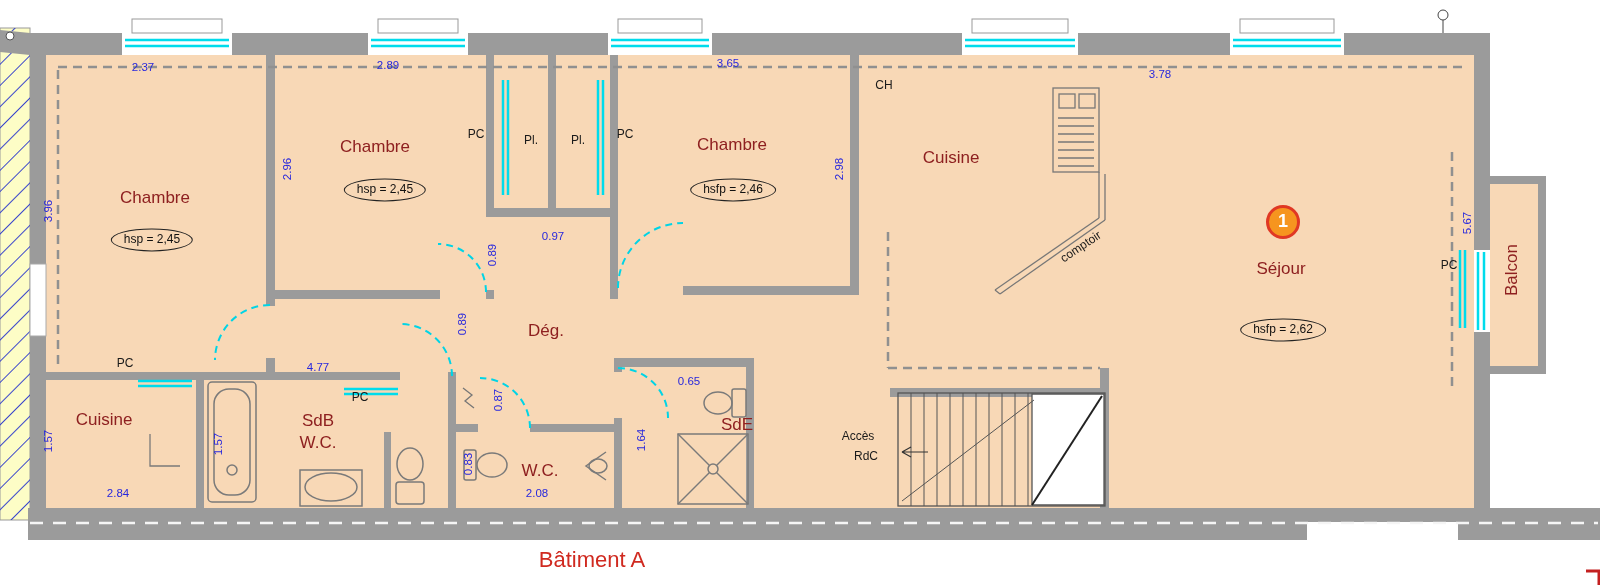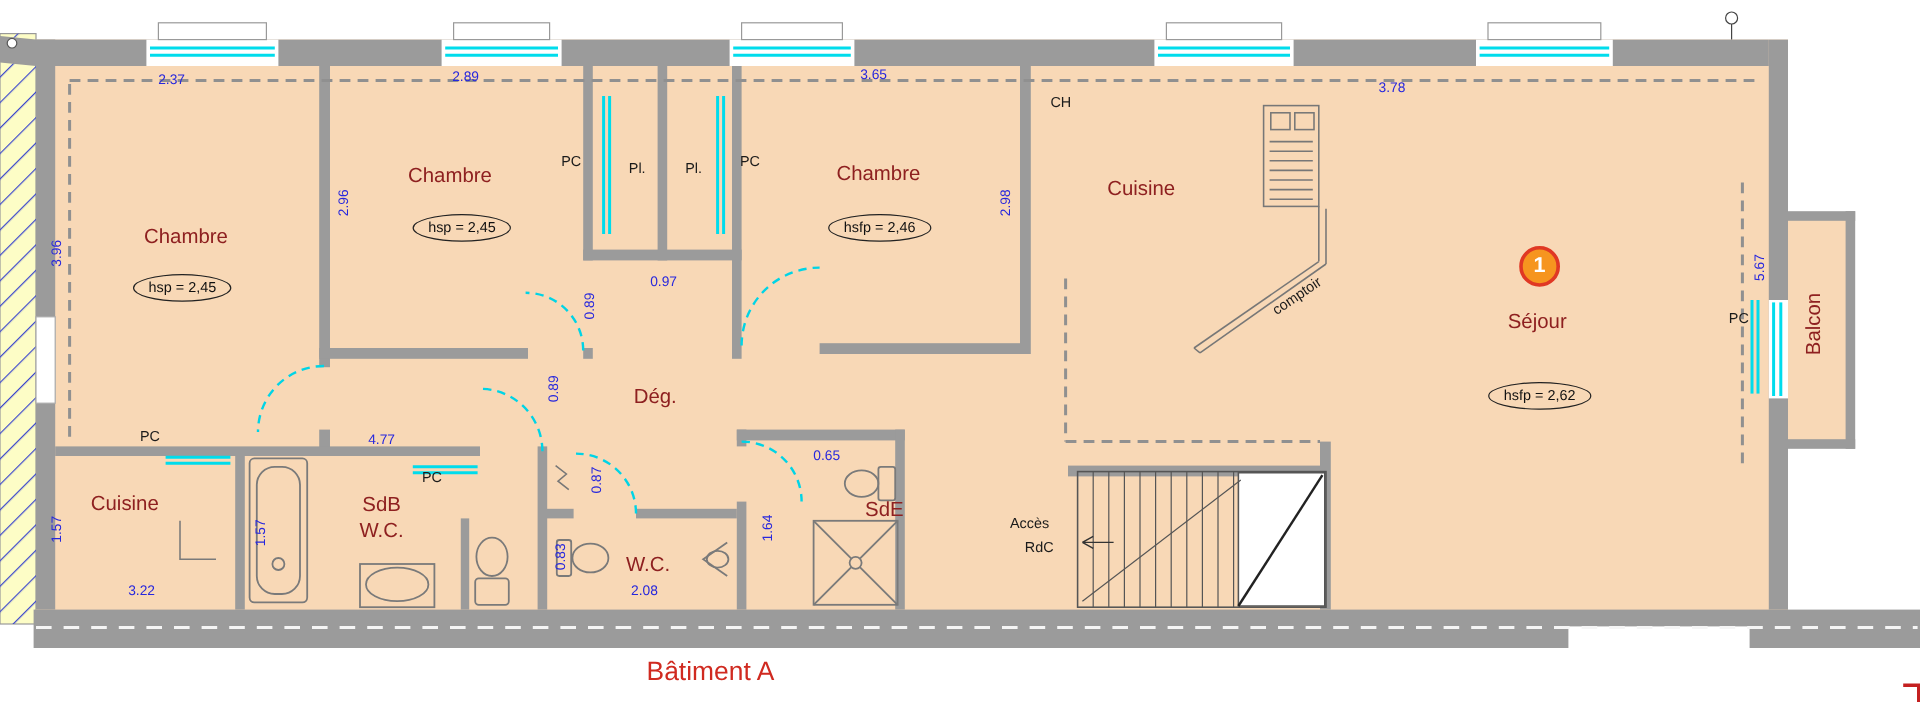--- a/index.html
+++ b/index.html
@@ -256,21 +256,21 @@
     <span class="lbl dim rot" style="left:492px;top:255px">0.89</span>
     <span class="lbl dim rot" style="left:462px;top:324px">0.89</span>
     <span class="lbl dim rot" style="left:498px;top:400px">0.87</span>
     <span class="lbl dim rot" style="left:468px;top:464px">0.83</span>
     <span class="lbl dim" style="left:537px;top:493px">2.08</span>
     <span class="lbl dim rot" style="left:641px;top:440px">1.64</span>
     <span class="lbl dim" style="left:689px;top:381px">0.65</span>
     <span class="lbl dim" style="left:318px;top:367px">4.77</span>
     <span class="lbl dim rot" style="left:48px;top:441px">1.57</span>
     <span class="lbl dim rot" style="left:218px;top:444px">1.57</span>
-    <span class="lbl dim" style="left:118px;top:493px">3.22</span>
+    <span class="lbl dim" style="left:118px;top:493px">2.84</span>
 
     <span class="lbl note" style="left:476px;top:135px">PC</span>
     <span class="lbl note" style="left:531px;top:141px">Pl.</span>
     <span class="lbl note" style="left:578px;top:141px">Pl.</span>
     <span class="lbl note" style="left:625px;top:135px">PC</span>
     <span class="lbl note" style="left:884px;top:86px">CH</span>
     <span class="lbl note rot-cmp" style="left:1081px;top:247px">comptoir</span>
     <span class="lbl note" style="left:1449px;top:266px">PC</span>
     <span class="lbl note" style="left:125px;top:364px">PC</span>
     <span class="lbl note" style="left:360px;top:398px">PC</span>

